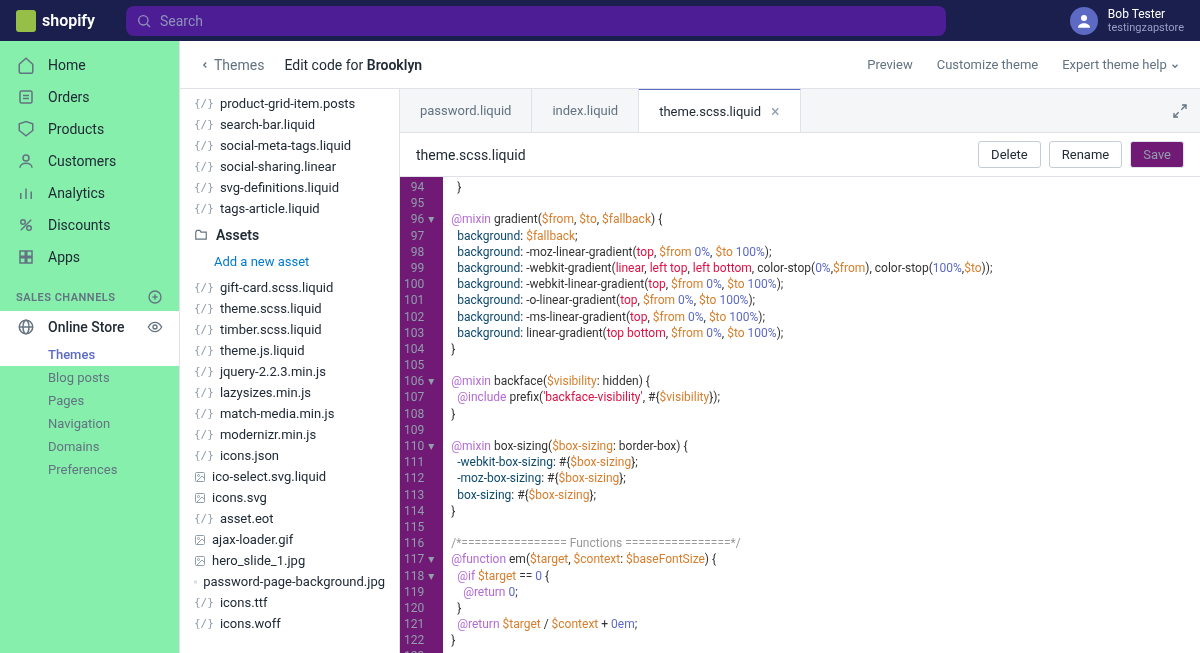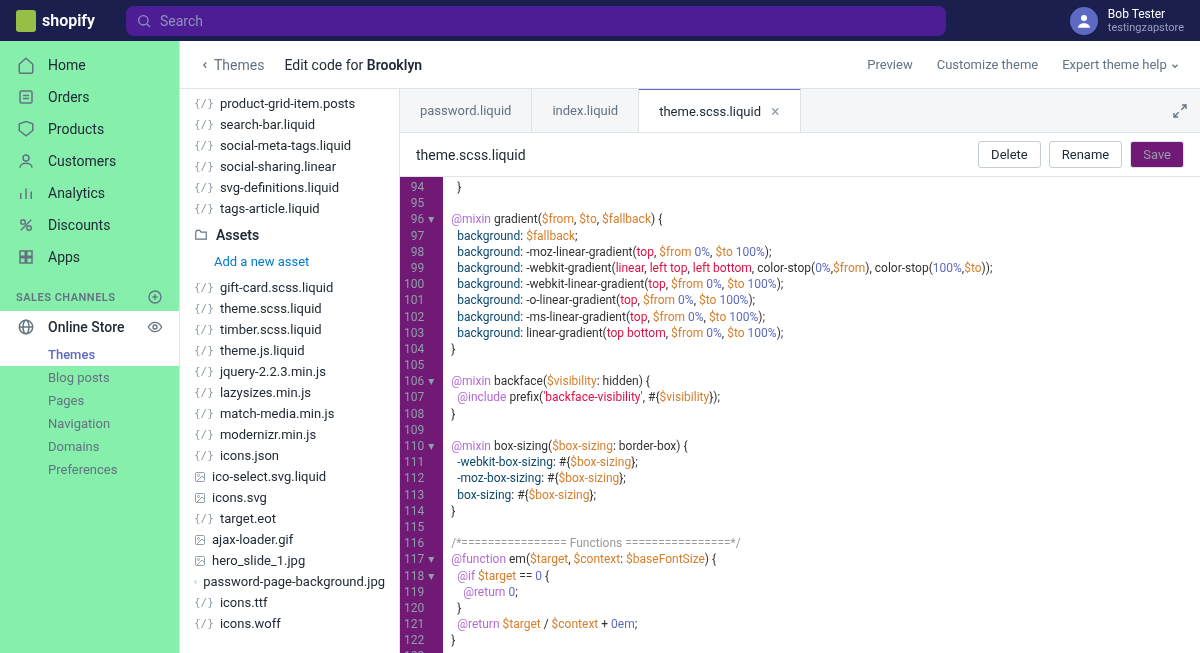--- a/index.html
+++ b/index.html
@@ -291,21 +291,21 @@
             <div class="tree-item">
               <svg width="12" height="12" viewBox="0 0 24 24" fill="none" stroke="#919eab" stroke-width="2">
                 <rect x="3" y="3" width="18" height="18" rx="2"></rect>
                 <circle cx="9" cy="9" r="2"></circle>
                 <path d="M21 15l-5-5L5 21"></path>
               </svg>
               <span>icons.svg</span>
             </div>
             <div class="tree-item">
               <span class="fi">{/}</span>
-              <span>target.eot</span>
+              <span>asset.eot</span>
             </div>
             <div class="tree-item">
               <svg width="12" height="12" viewBox="0 0 24 24" fill="none" stroke="#919eab" stroke-width="2">
                 <rect x="3" y="3" width="18" height="18" rx="2"></rect>
                 <circle cx="9" cy="9" r="2"></circle>
                 <path d="M21 15l-5-5L5 21"></path>
               </svg>
               <span>ajax-loader.gif</span>
             </div>
             <div class="tree-item">

